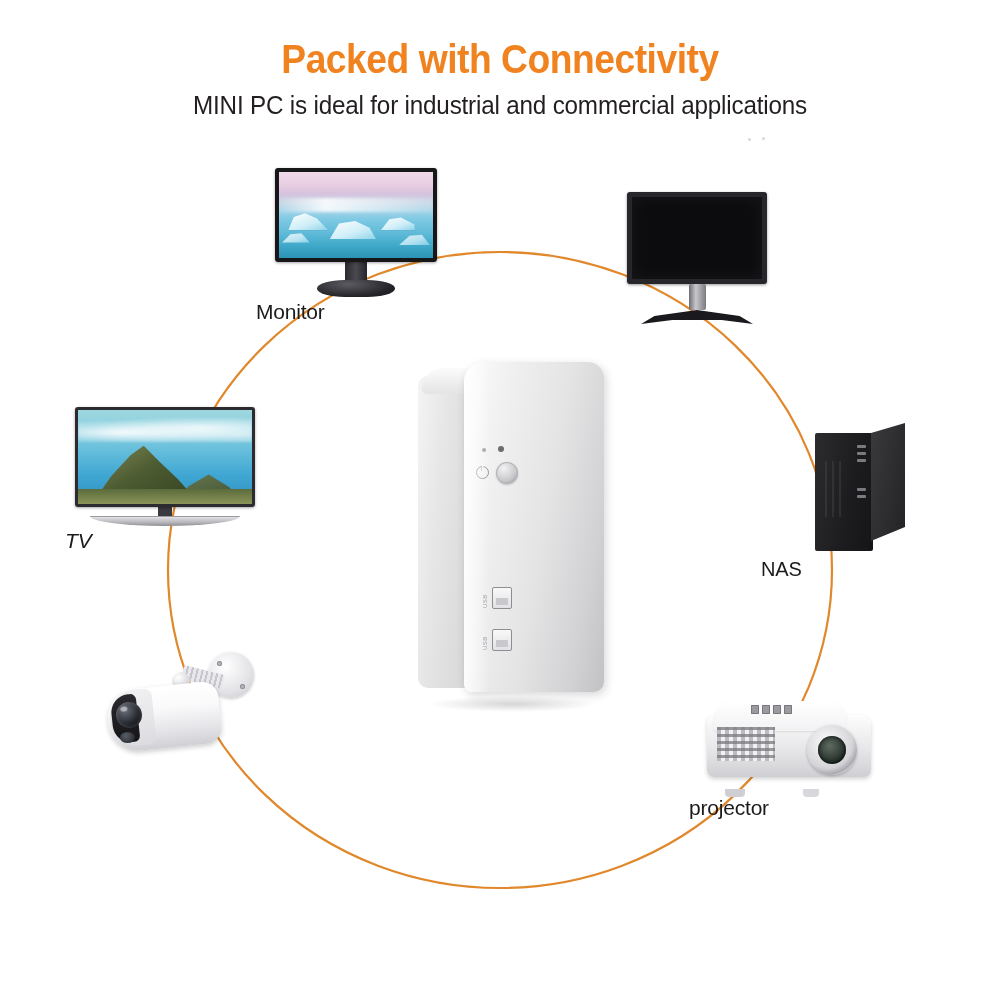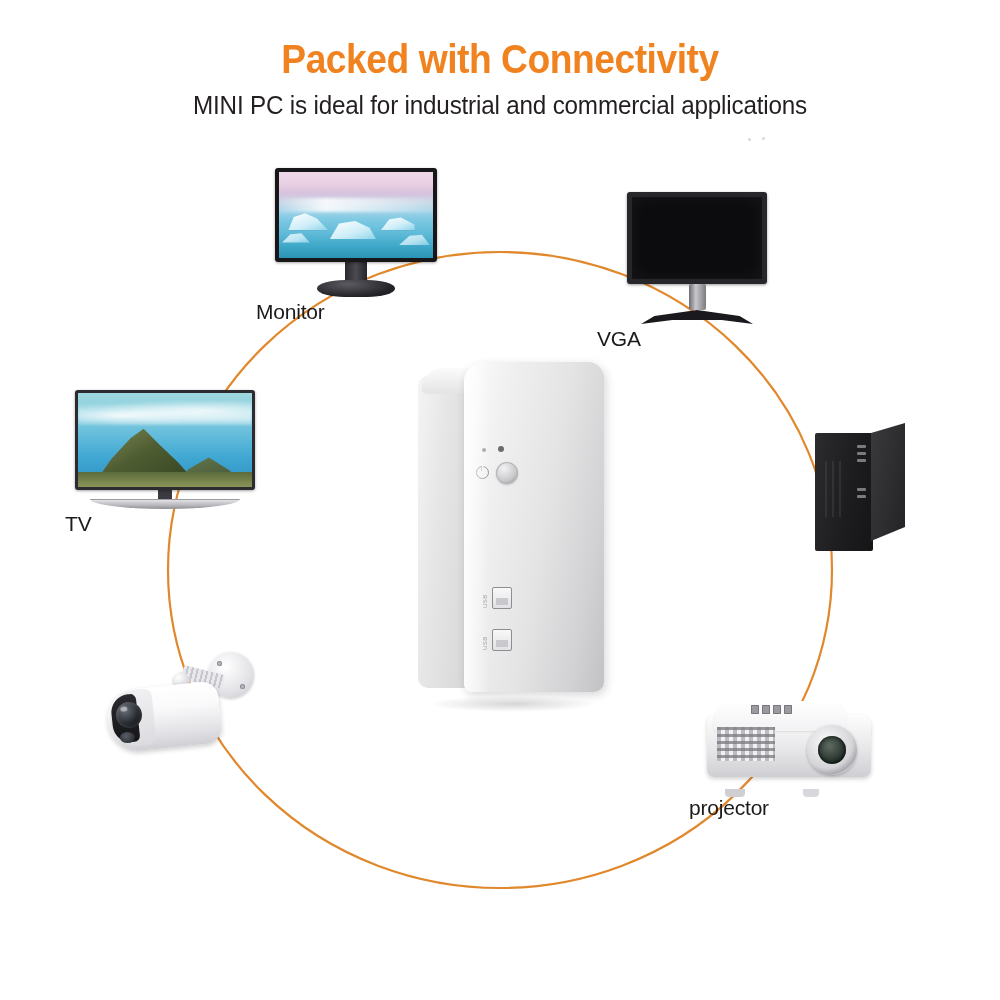--- a/index.html
+++ b/index.html
@@ -463,39 +463,39 @@
   </div>
 
   <div class="node" style="left:697px; top:192px;">
     <div class="art">
       <div>
         <div class="vga-screen"></div>
         <div class="vga-neck"></div>
         <div class="vga-base"></div>
       </div>
     </div>
-    <div class="lbl">VGA</div>
   </div>
 
   <div class="node small" style="left:861px; top:423px;">
     <div class="art">
       <div class="nas">
         <div class="nas-front">
           <div class="nas-vent"></div>
         </div>
         <div class="nas-side"></div>
         <div class="nas-ports">
           <i></i>
             <i></i>
             <i></i>
             <i class="sp"></i>
             <i></i>
         </div>
       </div>
     </div>
+    <div class="lbl">NAS</div>
   </div>
 
   <div class="node" style="left:789px; top:697px;">
     <div class="art">
       <div class="proj">
         <div class="proj-body"></div>
         <div class="proj-top"></div>
         <div class="proj-btns">
           <i></i>
             <i></i>
@@ -525,21 +525,21 @@
         <div class="cam-arm"></div>
         <div class="cam-knuckle"></div>
         <div class="cam-barrel"></div>
         <div class="cam-face"></div>
         <div class="cam-lens"></div>
         <div class="cam-pir"></div>
       </div>
     </div>
   </div>
 
-  <div class="node" style="left:165px; top:390px;">
+  <div class="node" style="left:165px; top:407px;font-style:italic;">
     <div class="art">
       <div>
         <div class="tv-screen">
           <div class="tv-sky"></div>
           <div class="tv-mtn2"></div>
           <div class="tv-mtn"></div>
           <div class="tv-ground"></div>
         </div>
         <div class="tv-neck"></div>
         <div class="tv-base"></div>

